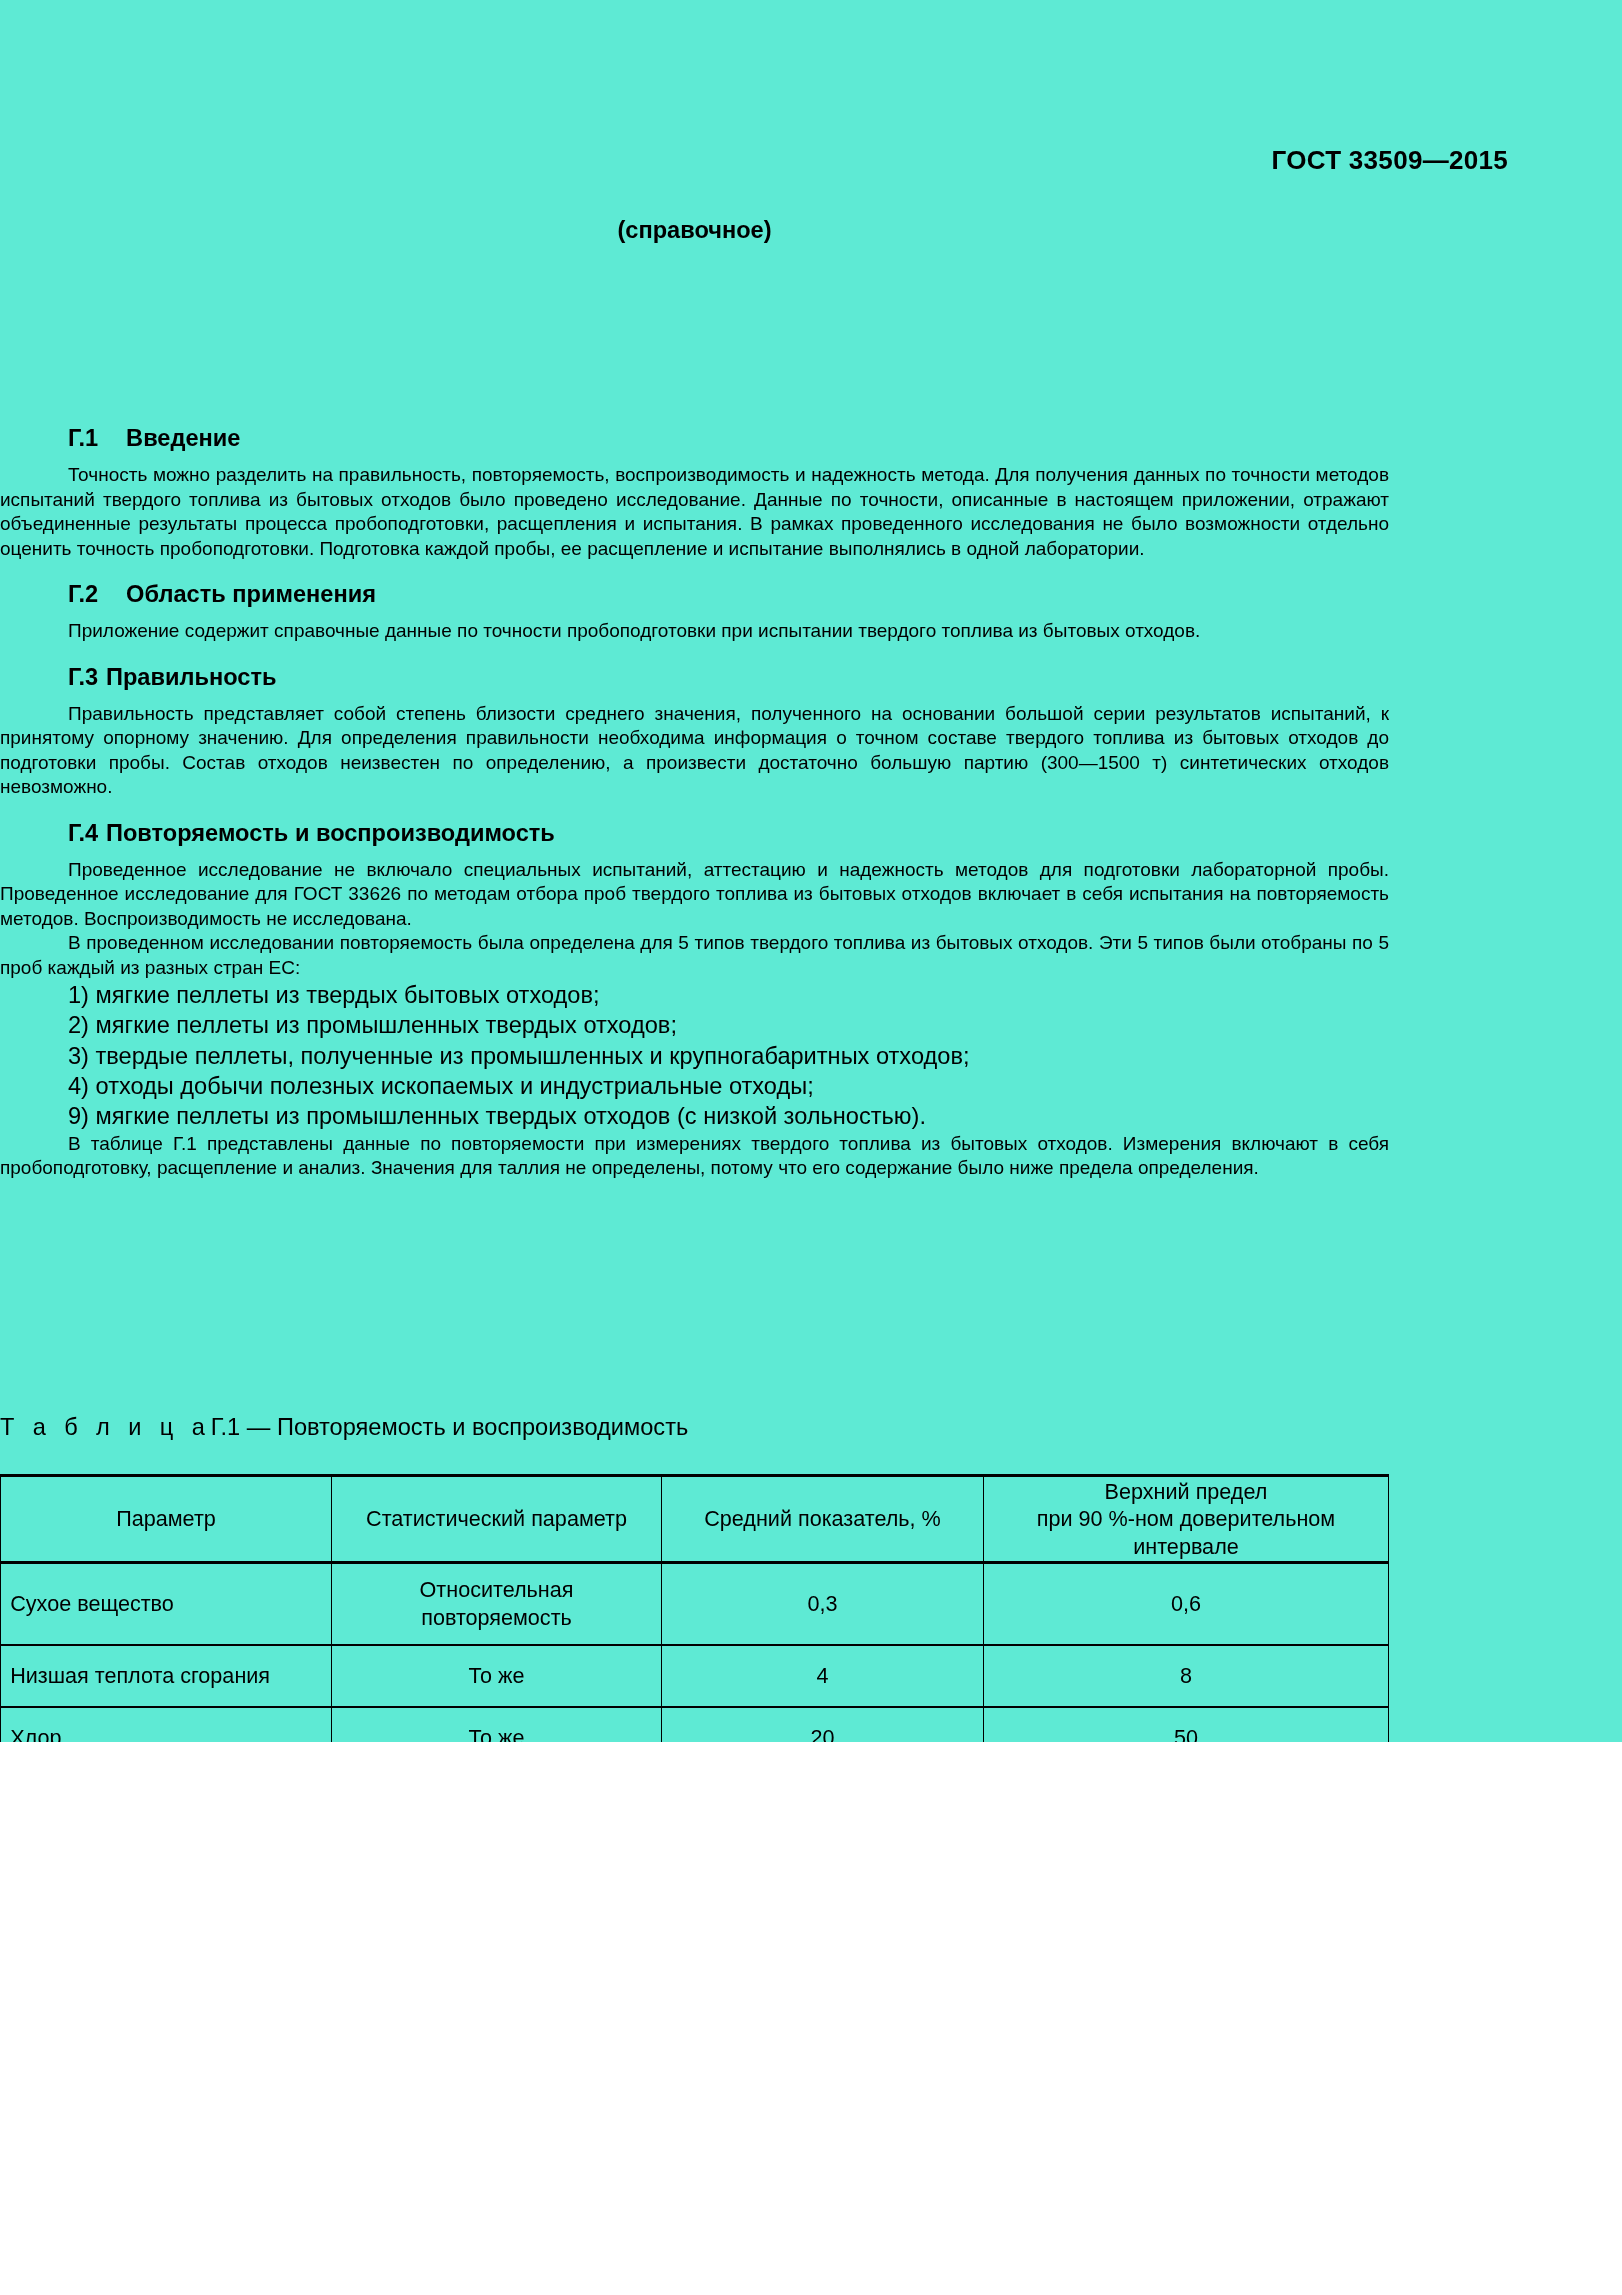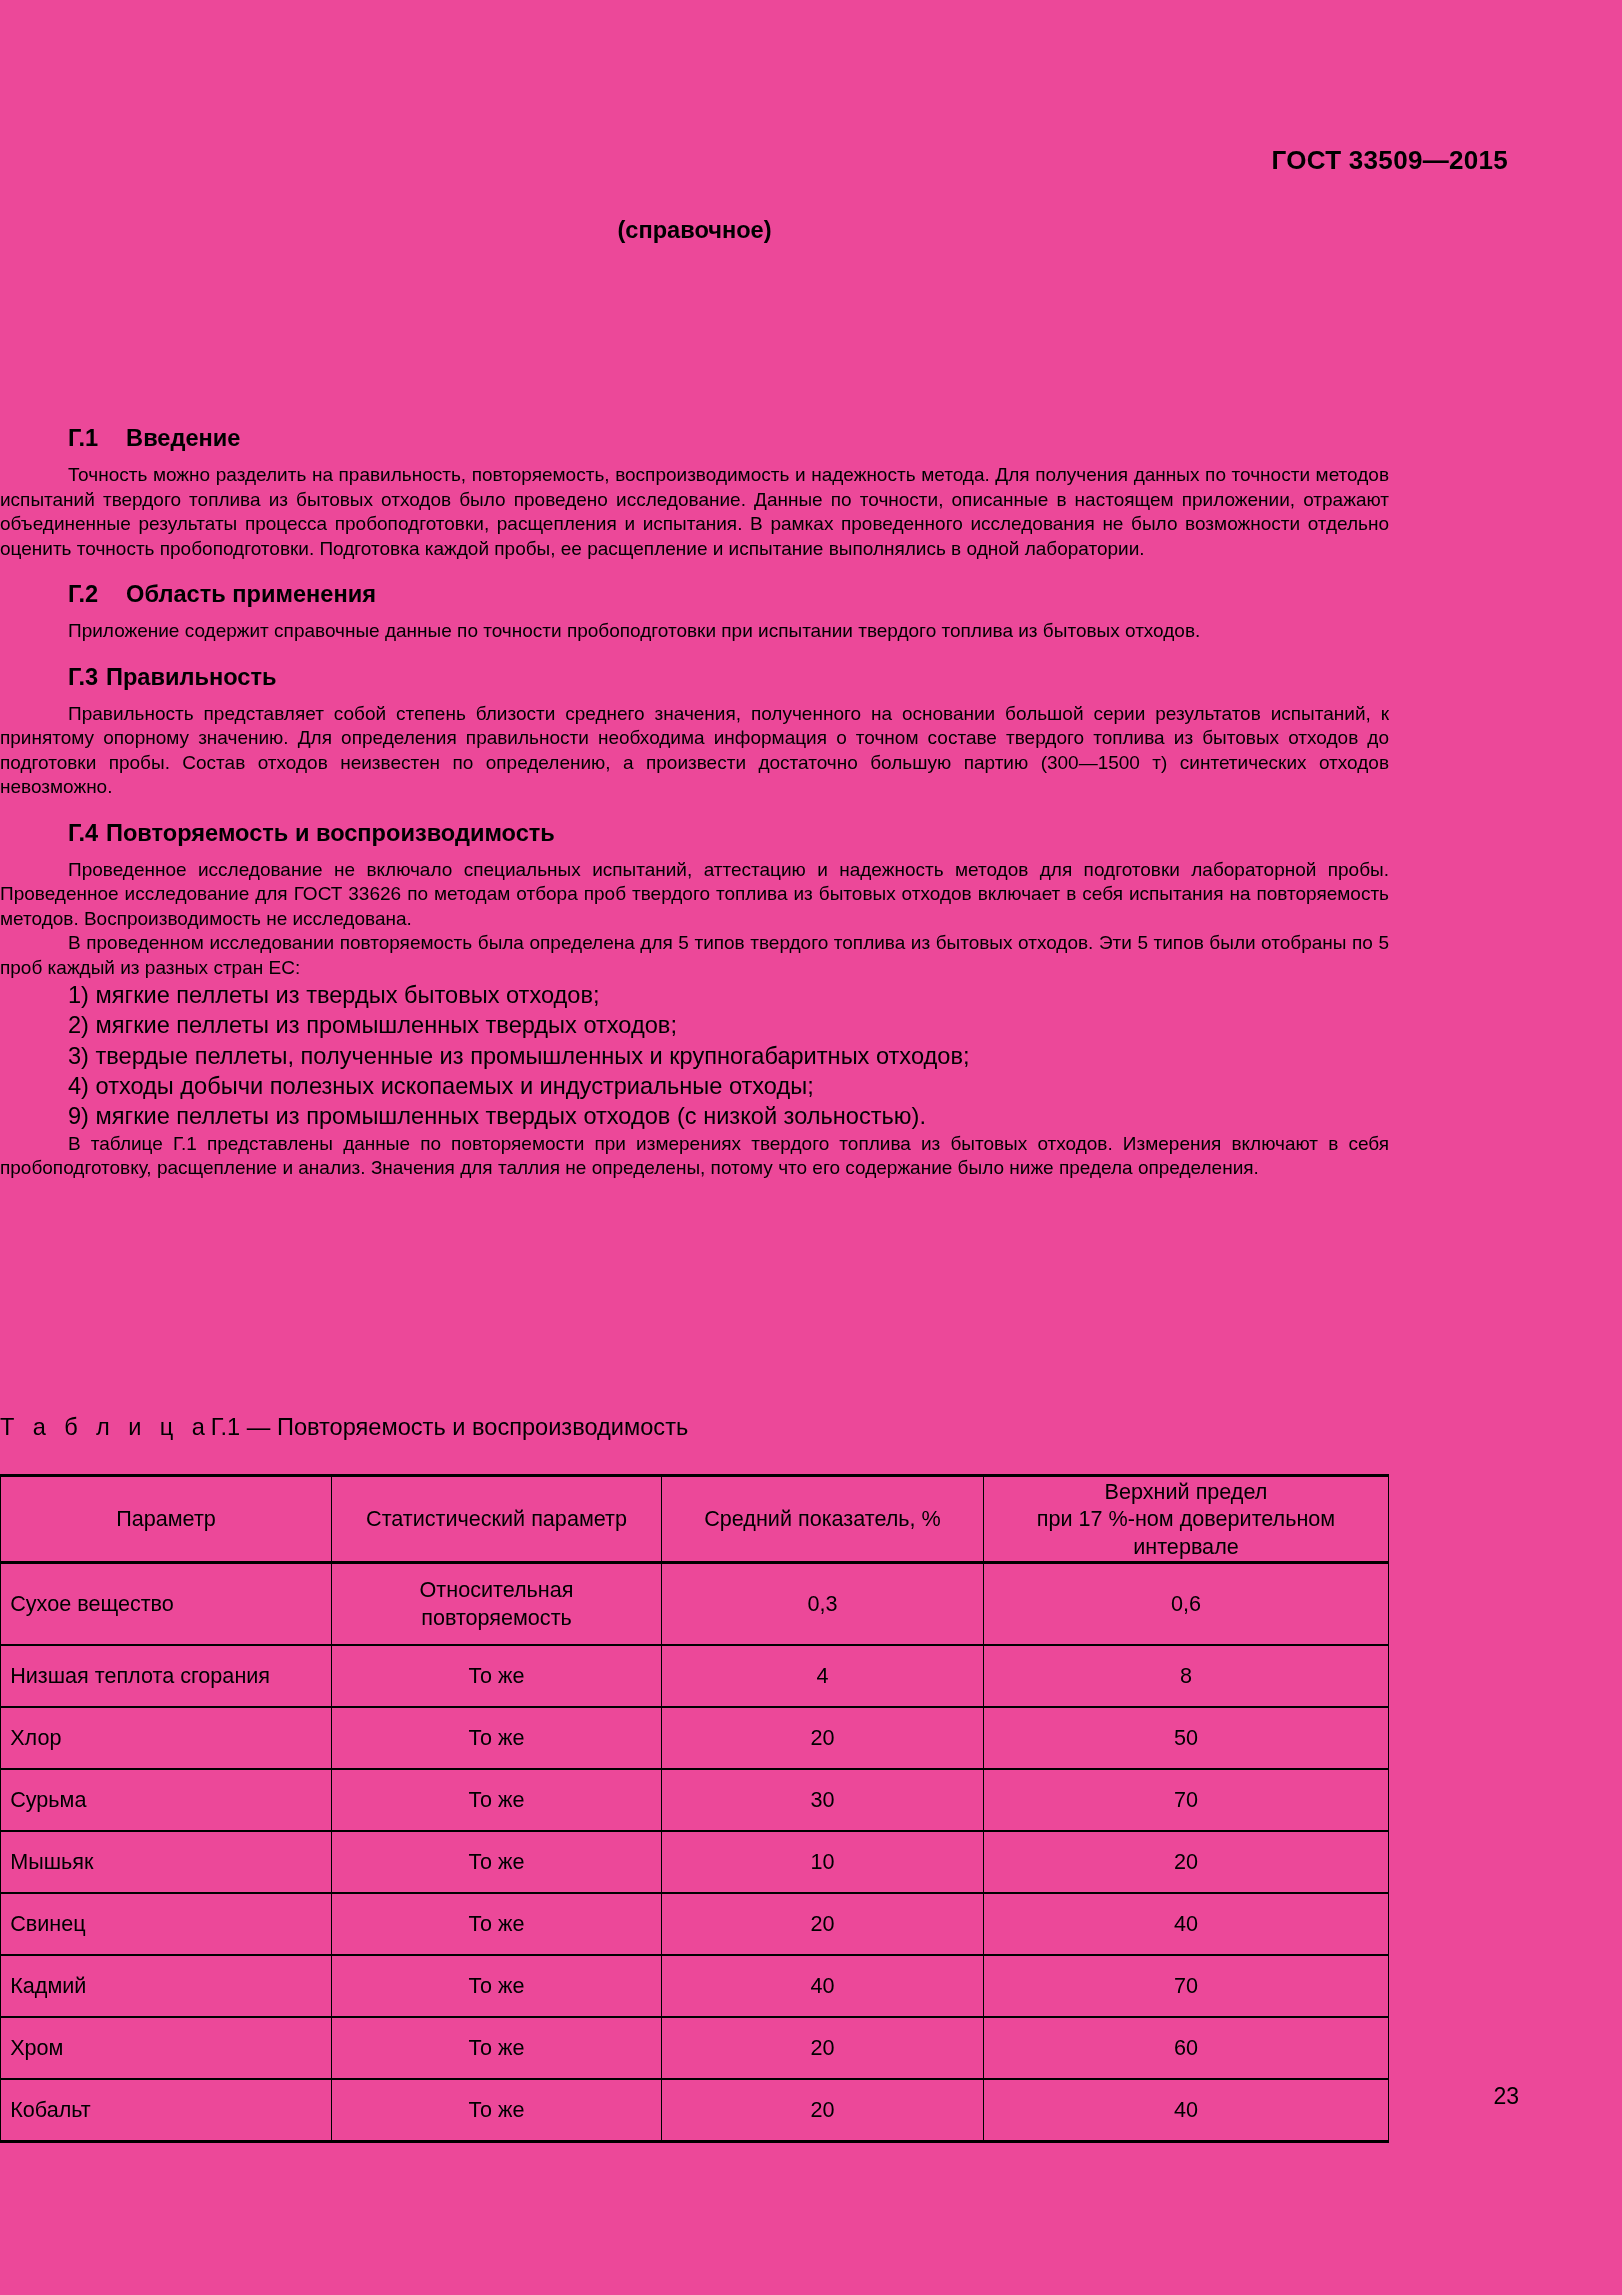--- a/index.html
+++ b/index.html
@@ -7,22 +7,22 @@
     padding: 0;
     background: #ffffff;
   }
   body {
     font-family: "Liberation Sans", sans-serif;
     color: #000000;
   }
   #page {
     position: relative;
     width: 1623px;
-    height: 2295px;
-    background: #ec4899;
+    height: 1742px;
+    background: #5eead4;
     overflow: hidden;
     box-sizing: border-box;
   }
 
   
   .page-header {
     position: absolute;
     top: 145px;
     right: 115px;
     font-size: 26px;
@@ -223,21 +223,21 @@
           <col class="c3">
           <col class="c4">
       </colgroup>
       <thead>
         <tr>
           <th class="left-head">Параметр</th>
           <th>Статистический параметр</th>
           <th>Средний показатель, %</th>
           <th>
             <span>Верхний предел</span><br>
-            <span>при 17 %-ном доверительном</span><br>
+            <span>при 90 %-ном доверительном</span><br>
             <span>интервале</span>
           </th>
         </tr>
       </thead>
       <tbody>
         <tr class="tall">
           <td class="param">Сухое вещество</td>
           <td class="stat">
             <span>Относительная</span><br>
             <span>повторяемость</span>

